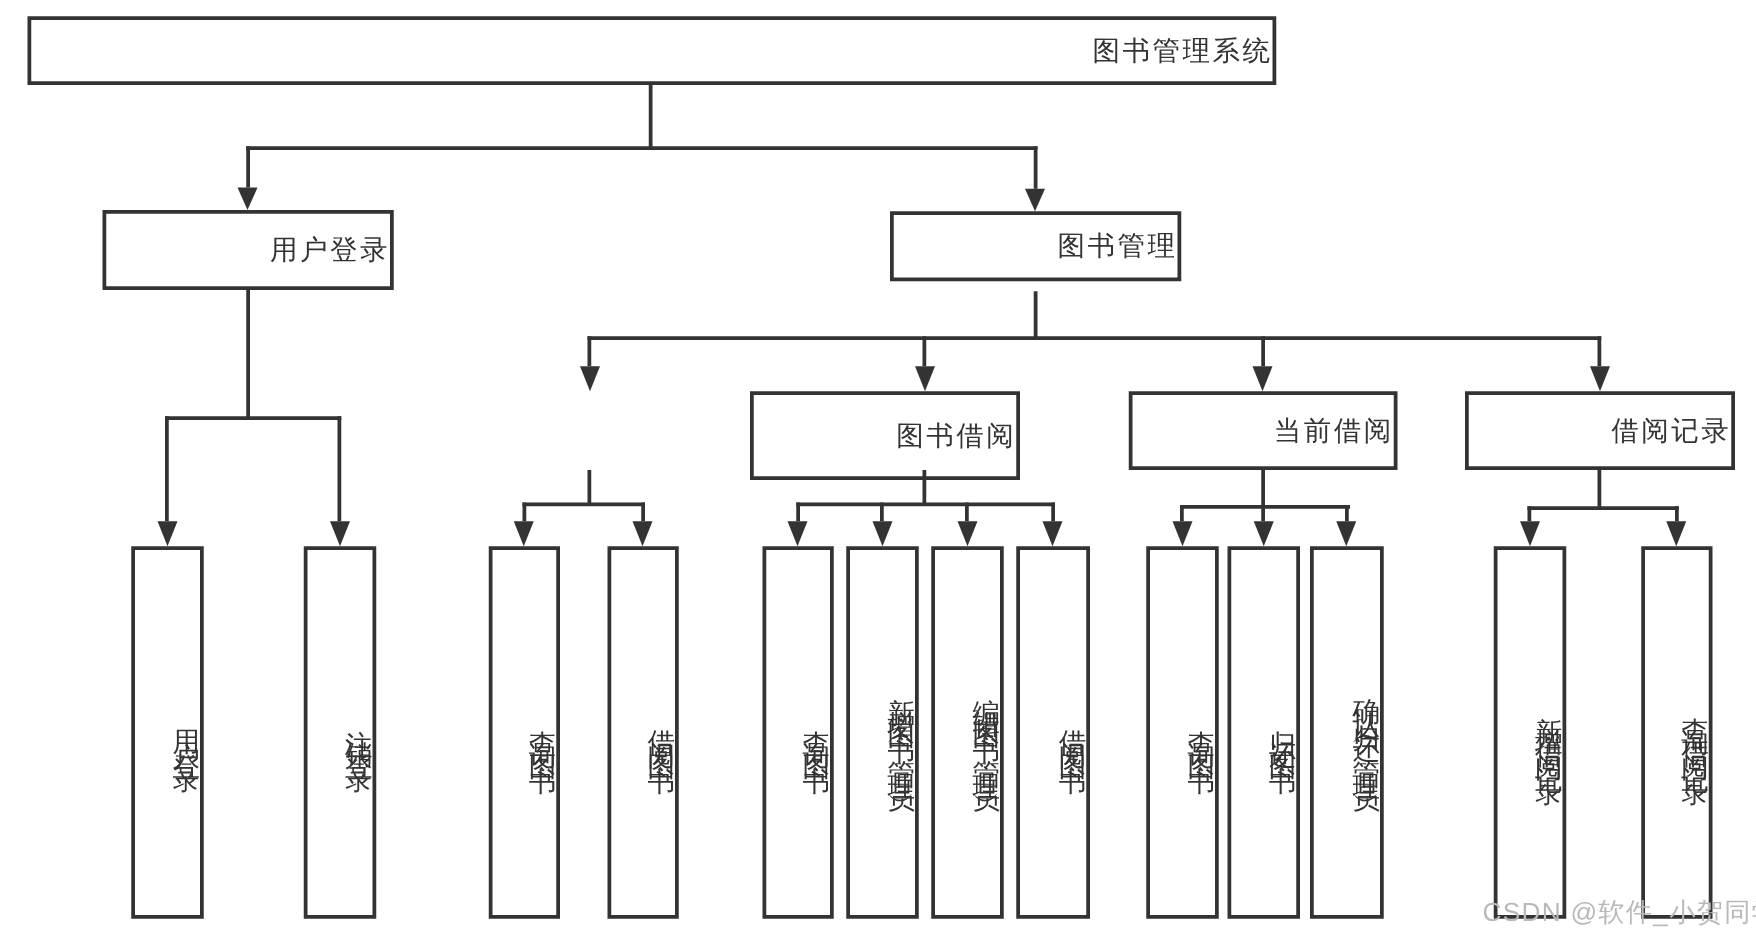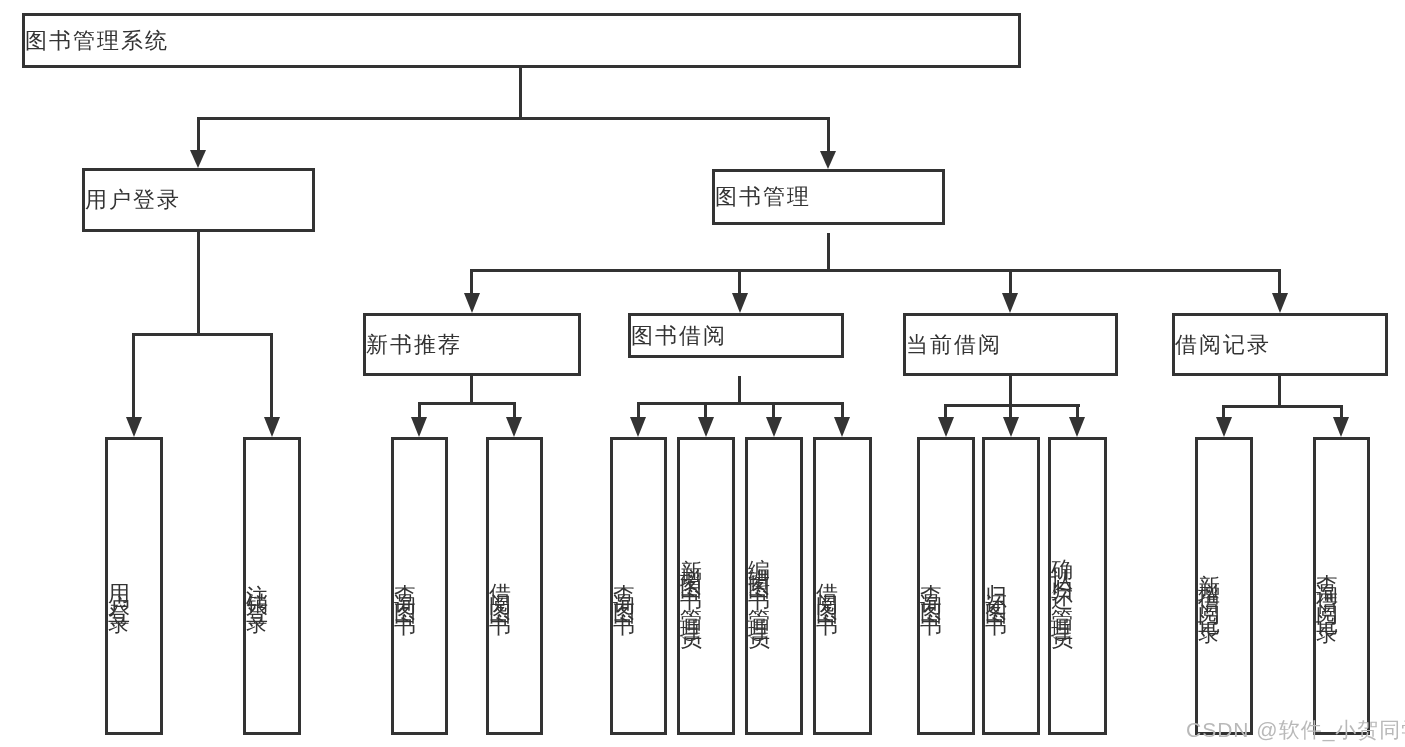--- a/index.html
+++ b/index.html
@@ -2,21 +2,21 @@
 <html><head>
 <meta charset="utf-8">
 <style>
   html,body{margin:0;padding:0;background:#fff;}
   #stage{
     position:relative;width:1405px;height:747px;background:#fff;overflow:hidden;
     font-family:"Liberation Sans","DejaVu Sans",sans-serif;color:#333;
   }
   .box{
     position:absolute;box-sizing:border-box;border:3px solid #333;background:#fff;
-    display:flex;align-items:center;justify-content:flex-start;
+    display:flex;align-items:center;justify-content:flex-end;
   }
   .hlabel{font-size:22px;letter-spacing:2px;color:#333;white-space:nowrap;}
   .leaf .vt{
     writing-mode:vertical-rl;text-orientation:mixed;
     font-size:22px;letter-spacing:10px;color:#333;line-height:1;
   }
   .ln{position:absolute;background:#333;}
   .ar{
     position:absolute;width:0;height:0;
     border-left:8px solid transparent;border-right:8px solid transparent;
@@ -38,25 +38,22 @@
   </div>
 
   <div class="box" style="left:82px;top:168px;width:233px;height:64px">
     <span class="hlabel">用户登录</span>
   </div>
 
   <div class="box" style="left:712px;top:169px;width:233px;height:56px">
     <span class="hlabel">图书管理</span>
   </div>
 
-  <div class="box" style="left:363px;top:313px;width:218px;height:63px">
-    <span class="hlabel">新书推荐</span>
-  </div>
 
-  <div class="box" style="left:628px;top:313px;width:216px;height:45px">
+  <div class="box" style="left:600px;top:313px;width:216px;height:71px">
     <span class="hlabel">图书借阅</span>
   </div>
 
   <div class="box" style="left:1172px;top:313px;width:216px;height:63px">
     <span class="hlabel">借阅记录</span>
   </div>
 
   <div class="box" style="left:903px;top:313px;width:215px;height:63px">
     <span class="hlabel">当前借阅</span>
   </div>

